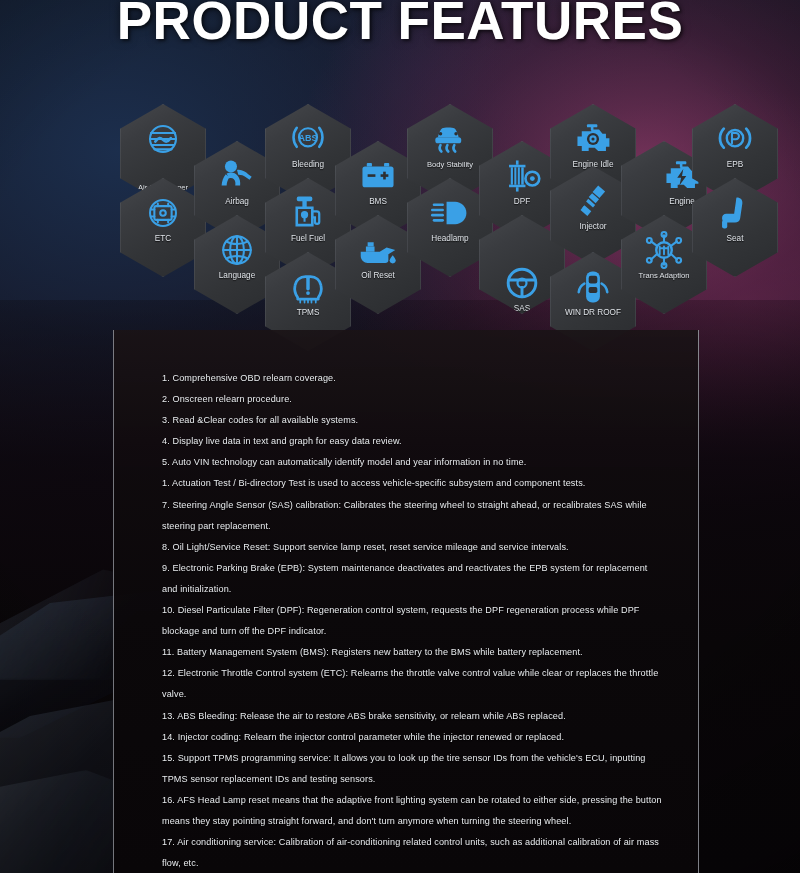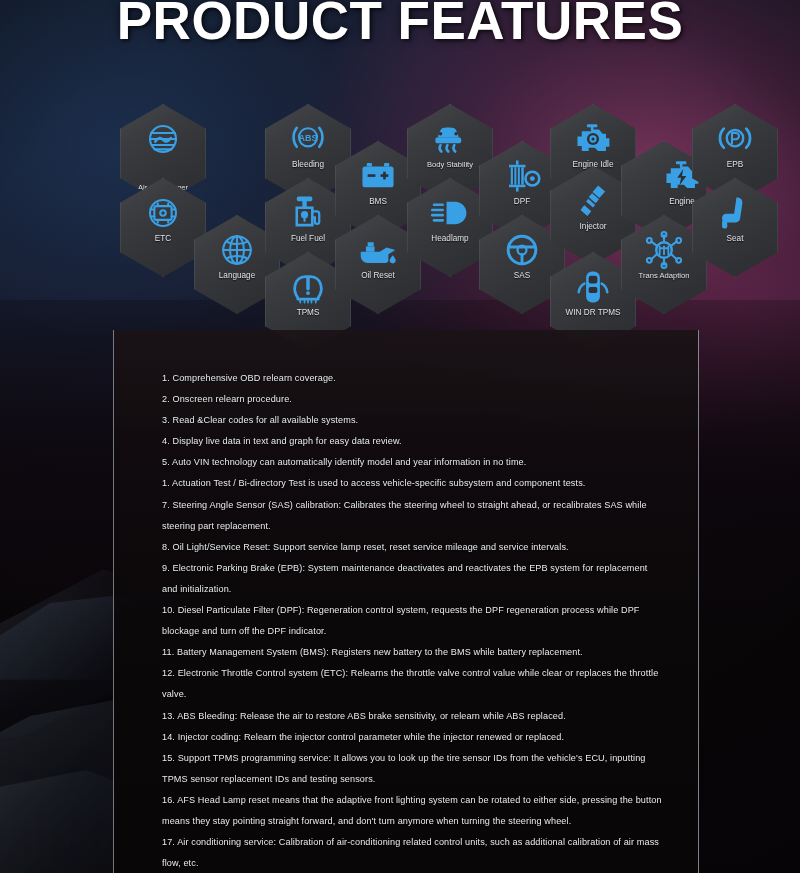--- a/index.html
+++ b/index.html
@@ -156,20 +156,31 @@
       <div class="ico">
         <svg width="42" height="38" viewBox="0 0 48 44" fill="none" stroke="#3aa0e6" stroke-width="2.4" stroke-linecap="round" stroke-linejoin="round">
           <circle cx="24" cy="22" r="15"></circle>
           <rect x="14" y="14" width="20" height="16" rx="2"></rect>
           <path d="M10 18h4M10 26h4M34 18h4M34 26h4M18 11v3M30 11v3M18 30v3M30 30v3"></path>
           <circle cx="24" cy="22" r="3.2"></circle>
         </svg>
       </div>
       <div class="lbl">ETC</div>
     </div>
+    <div class="hex" style="left: 150px; top: 141px;">
+      <div class="ico">
+        <svg width="42" height="38" viewBox="0 0 48 44" fill="#3aa0e6">
+          <circle cx="17" cy="11" r="7"></circle>
+          <path d="M24 15c5-1 10 2 13 5l4 3-2.5 3.4-4.6-3.2c-2.6-1.8-5.4-2.8-8.4-2.6z"></path>
+          <path d="M12 19c5-2 10-1 13 3 2.5 3.3 3 7 2.6 11H22c.4-3 .2-5.4-1.6-7.2-1.4-1.4-3.6-1.8-5.8-1z"></path>
+          <path d="M11 20c-3 3.5-4.6 8.2-4.8 13H12c.2-3.6 1.2-6.8 3.2-9.6z"></path>
+        </svg>
+      </div>
+      <div class="lbl">Airbag</div>
+    </div>
     <div class="hex" style="left: 150px; top: 215px;">
       <div class="ico">
         <svg width="42" height="38" viewBox="0 0 48 44" fill="none" stroke="#3aa0e6" stroke-width="2.4" stroke-linecap="round" stroke-linejoin="round">
           <circle cx="24" cy="22" r="16"></circle>
           <path d="M8 22h32M24 6v32"></path>
           <ellipse cx="24" cy="22" rx="8" ry="16"></ellipse>
           <path d="M11.5 12c7 4.2 18 4.2 25 0M11.5 32c7-4.2 18-4.2 25 0"></path>
         </svg>
       </div>
       <div class="lbl">Language</div>
@@ -267,21 +278,21 @@
           <rect x="17" y="35" width="3" height="5"></rect>
           <rect x="13.5" y="12" width="1.6" height="20" fill="#2e3033"></rect>
           <rect x="17.5" y="12" width="1.6" height="20" fill="#2e3033"></rect>
           <rect x="21.5" y="12" width="1.6" height="20" fill="#2e3033"></rect>
           <circle cx="36" cy="25" r="8" fill="none" stroke="#3aa0e6" stroke-width="3"></circle>
           <circle cx="36" cy="25" r="2.8"></circle>
         </svg>
       </div>
       <div class="lbl">DPF</div>
     </div>
-    <div class="hex" style="left: 435px; top: 215px;">
+    <div class="hex" style="left: 435px; top: 215px; justify-content: flex-end;">
       <div class="ico">
         <svg width="42" height="38" viewBox="0 0 48 44" fill="none" stroke="#3aa0e6" stroke-width="2.4" stroke-linecap="round" stroke-linejoin="round">
           <circle cx="24" cy="22" r="16" stroke-width="3.4"></circle>
           <circle cx="24" cy="22" r="5.2" stroke-width="2.6"></circle>
           <path d="M9 18.5h30" stroke-width="3.4"></path>
           <path d="M24 27.2V38" stroke-width="3.4"></path>
         </svg>
       </div>
       <div class="lbl">SAS</div>
     </div>
@@ -313,21 +324,21 @@
     <div class="hex" style="left: 506px; top: 252px;">
       <div class="ico">
         <svg width="42" height="38" viewBox="0 0 48 44" fill="#3aa0e6">
           <rect x="16" y="4" width="16" height="36" rx="7"></rect>
           <rect x="19" y="9" width="10" height="9" rx="2.5" fill="#2e3033"></rect>
           <rect x="19" y="22" width="10" height="7" rx="2" fill="#2e3033"></rect>
           <path d="M14 18c-4 2-6 5.5-6.5 10" stroke="#3aa0e6" stroke-width="3" fill="none" stroke-linecap="round"></path>
           <path d="M34 18c4 2 6 5.5 6.5 10" stroke="#3aa0e6" stroke-width="3" fill="none" stroke-linecap="round"></path>
         </svg>
       </div>
-      <div class="lbl">WIN DR TPMS</div>
+      <div class="lbl">WIN DR ROOF</div>
     </div>
     <div class="hex" style="left: 577px; top: 141px; padding-left: 36px;">
       <div class="ico">
         <svg width="42" height="38" viewBox="0 0 48 44" fill="#3aa0e6">
           <rect x="17" y="5" width="12" height="3.5" rx="1"></rect>
           <rect x="21.5" y="8" width="3" height="4"></rect>
           <path d="M6 19h5v-6h11v-2h9l4 5h4v5h4v10h-4v5h-9l-4-4h-7v4H11v-6H6z"></path>
           <path d="M25.5 14l-7 10h4.5l-2 9 8-11h-5z" fill="#2e3033"></path>
         </svg>
       </div>

